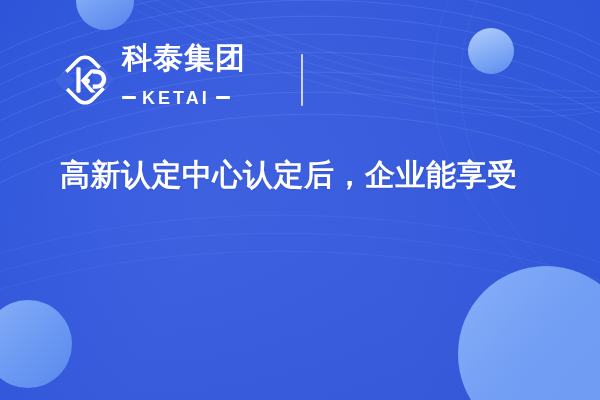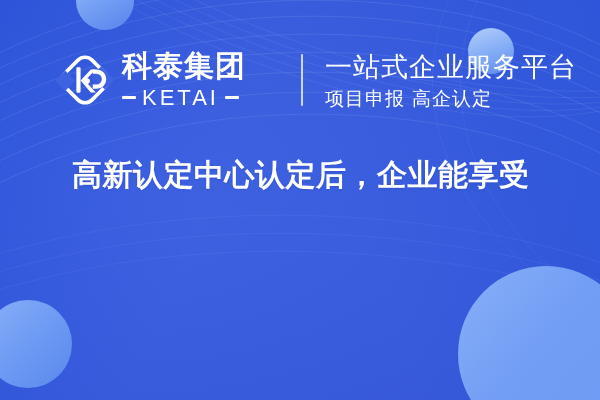--- a/index.html
+++ b/index.html
@@ -111,25 +111,25 @@
     width: 148px;
   }
   .logo-dash {
     height: 3px;
     background: #ffffff;
     flex: 0 0 14px;
     border-radius: 1px;
   }
   .logo-en {
     color: #ffffff;
-    font-size: 22px;
+    font-size: 18px;
     line-height: 18px;
-    font-weight: 400;
+    font-weight: 700;
     letter-spacing: 3px;
-    margin: 4px 6px;
+    margin: 12px 6px;
     white-space: nowrap;
     font-family: "Liberation Sans", sans-serif;
   }
 
   .divider {
     width: 2px;
     height: 52px;
     background: rgba(255,255,255,.75);
     margin-left: 31px;
     border-radius: 1px;
@@ -158,21 +158,21 @@
     letter-spacing: 1px;
     font-weight: 400;
     margin-top: 2px;
     font-family: "DejaVu Serif", "Liberation Serif", serif;
     white-space: nowrap;
   }
 
   
   .headline {
     position: absolute;
-    left: 72px;
+    left: 60px;
     top: 154px;
     width: 500px;
     color: #ffffff;
     font-size: 30px;
     line-height: 42px;
     font-weight: 700;
     letter-spacing: .5px;
     font-family: "DejaVu Sans", "Liberation Sans", sans-serif;
     text-shadow: 0 1px 2px rgba(20,46,140,.18);
   }
@@ -247,24 +247,20 @@
         <div class="logo-en-row">
           <span class="logo-dash"></span>
           <span class="logo-en">KETAI</span>
           <span class="logo-dash"></span>
         </div>
       </div>
     </div>
 
     <div class="divider"></div>
 
-    <div class="slogan">
-      <div class="slogan-main">一站式企业服务平台</div>
-      <div class="slogan-sub">项目申报 高企认定</div>
-    </div>
 
   </div>
 
   <div class="headline">
     <div>高新认定中心认定后，企业能享受</div>
   </div>
 
 </div>
 
 </body></html>

